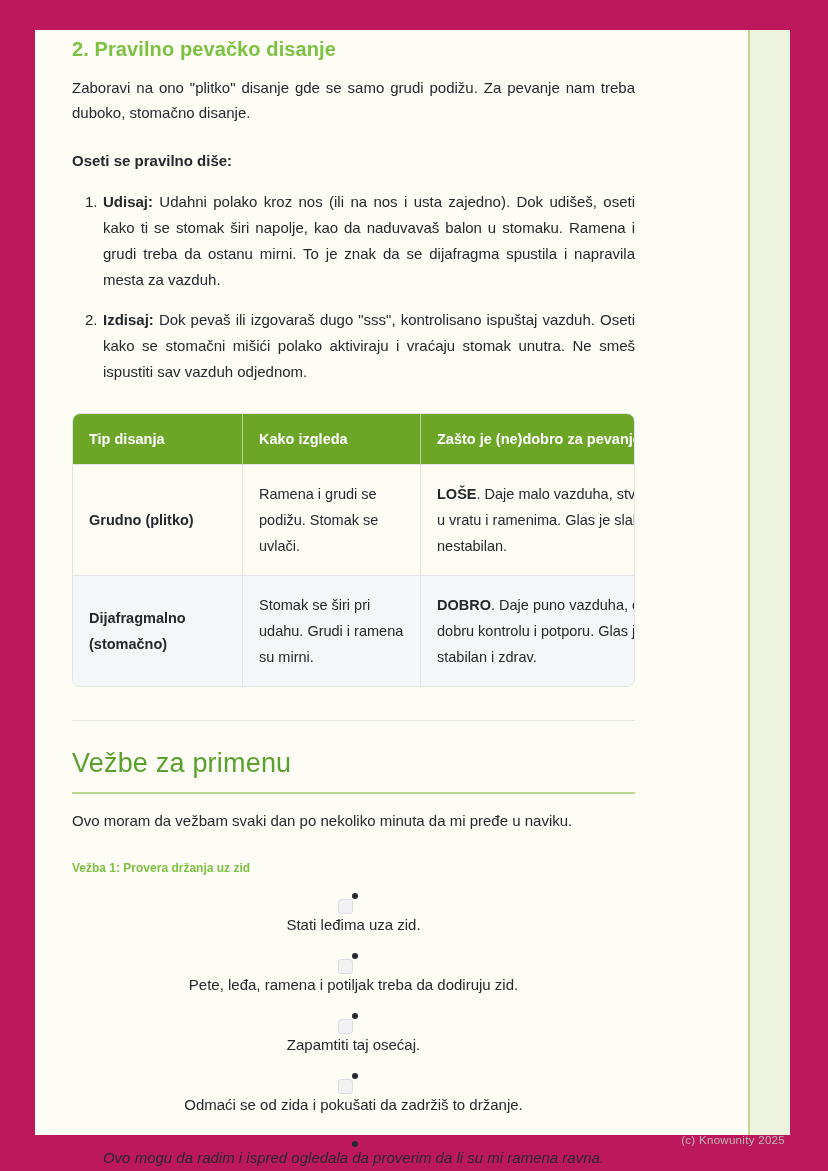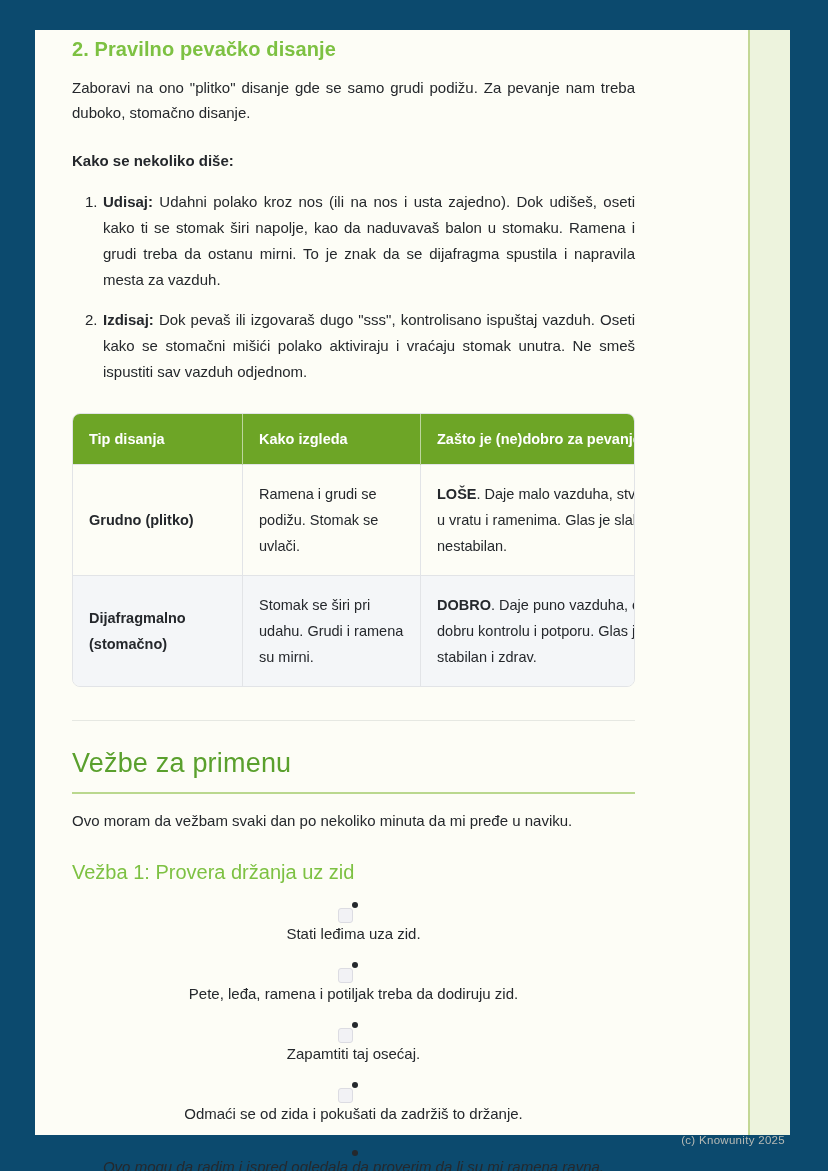--- a/index.html
+++ b/index.html
@@ -1,17 +1,17 @@
 <!DOCTYPE html>
 <html><head>
 <meta charset="utf-8">
 <style>
   html,body { margin:0; padding:0; }
   .canvas {
-    position:relative; width:828px; height:1171px; background:#0c4a6e;
+    position:relative; width:828px; height:1171px; background:#be185d;
     font-family:"Liberation Sans", sans-serif; color:#25282c; overflow:hidden;
   }
   .page {
     position:absolute; left:35px; top:30px; width:755px; height:1105px;
     background:#fdfdf6;
   }
   .strip {
     position:absolute; top:0; right:0; width:40px; height:100%;
     background:#edf3dd; border-left:2px solid #c3d795;
   }
@@ -46,21 +46,21 @@
   .col1 { width:137px; } .col2 { width:145px; } .col3 { width:279px; }
   .cell-type { font-weight:bold; }
   .verdict { font-weight:bold; }
 
   hr.divider { border:none; border-top:1px solid #e6e8e2; margin:33px 0 0 0; }
 
   h1.big {
     color:#5aa02d; font-size:27px; font-weight:normal; margin:27px 0 0 0;
     padding-bottom:13px; border-bottom:2px solid #bad88e; letter-spacing:0.2px;
   }
-  h2.ex { color:#7dc142; font-size:20px; font-weight:normal; margin:28px 0 0 0; }
+  h2.ex { color:#7dc142; font-size:12px; font-weight:bold; margin:28px 0 0 0; }
 
   ul.checklist { margin:18px 0 0 0; padding:0; list-style:none; }
   ul.checklist li { display:flex; align-items:center; margin-top:17px; font-size:15px; line-height:22px;flex-direction:column; }
   .bullet { flex:0 0 6px; width:6px; height:6px; border-radius:50%; background:#25282c; margin:0 9px 0 12px; }
   .checkbox {
     flex:0 0 15px; width:15px; height:15px; background:#f2f2f5;
     border:1px solid #dcdce2; border-radius:3px; margin-right:16px; box-sizing:border-box;
   }
   li.note-item { align-items:flex-start; }
   .note-text { font-style:italic; }
@@ -77,21 +77,21 @@
 <div class="canvas">
   <div class="page">
     <div class="strip"></div>
 
     <div class="content">
 
       <h2 class="sec">2. Pravilno pevačko disanje</h2>
 
       <p class="body">Zaboravi na ono "plitko" disanje gde se samo grudi podižu. Za pevanje nam treba duboko, stomačno disanje.</p>
 
-      <p class="bold-sub">Kako se nekoliko diše:</p>
+      <p class="bold-sub">Oseti se pravilno diše:</p>
 
       <ol class="steps">
         <li>
           <span class="num">1.</span>
           <span class="step-text"><b>Udisaj:</b><span> Udahni polako kroz nos (ili na nos i usta zajedno). Dok udišeš, oseti kako ti se stomak širi napolje, kao da naduvavaš balon u stomaku. Ramena i grudi treba da ostanu mirni. To je znak da se dijafragma spustila i napravila mesta za vazduh.</span></span>
         </li>
         <li>
           <span class="num">2.</span>
           <span class="step-text"><b>Izdisaj:</b><span> Dok pevaš ili izgovaraš dugo "sss", kontrolisano ispuštaj vazduh. Oseti kako se stomačni mišići polako aktiviraju i vraćaju stomak unutra. Ne smeš ispustiti sav vazduh odjednom.</span></span>
         </li>

